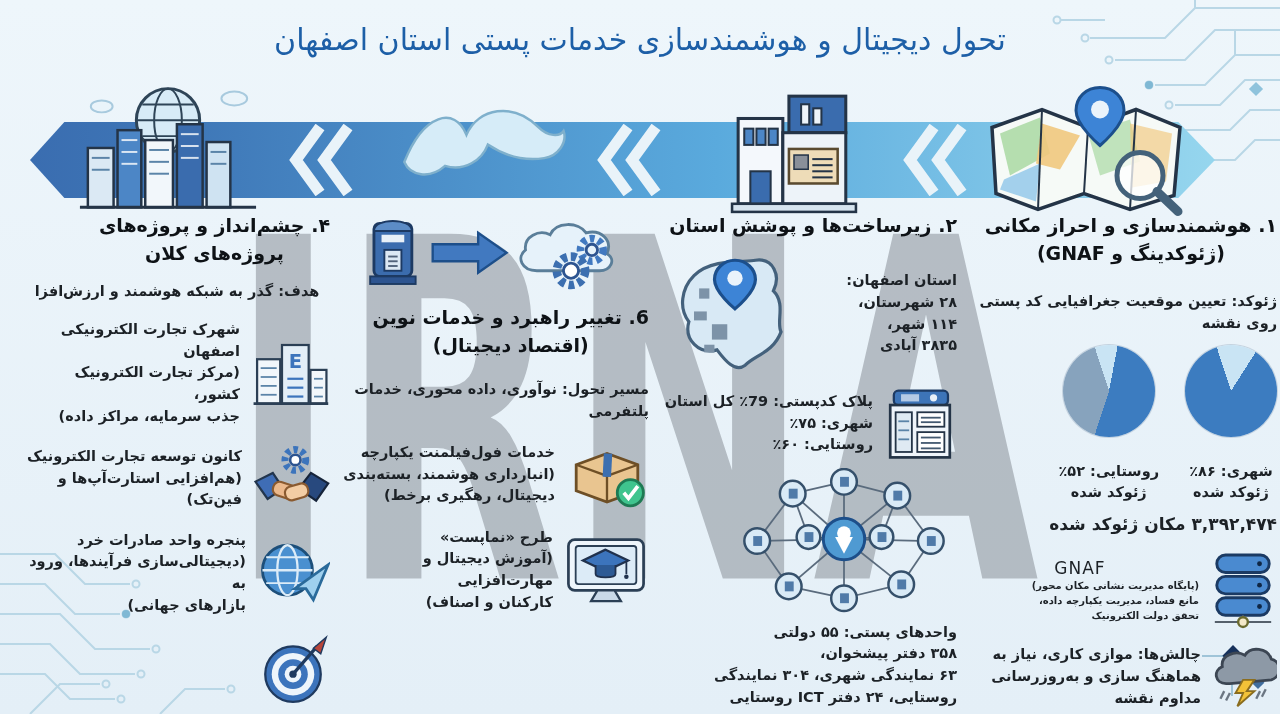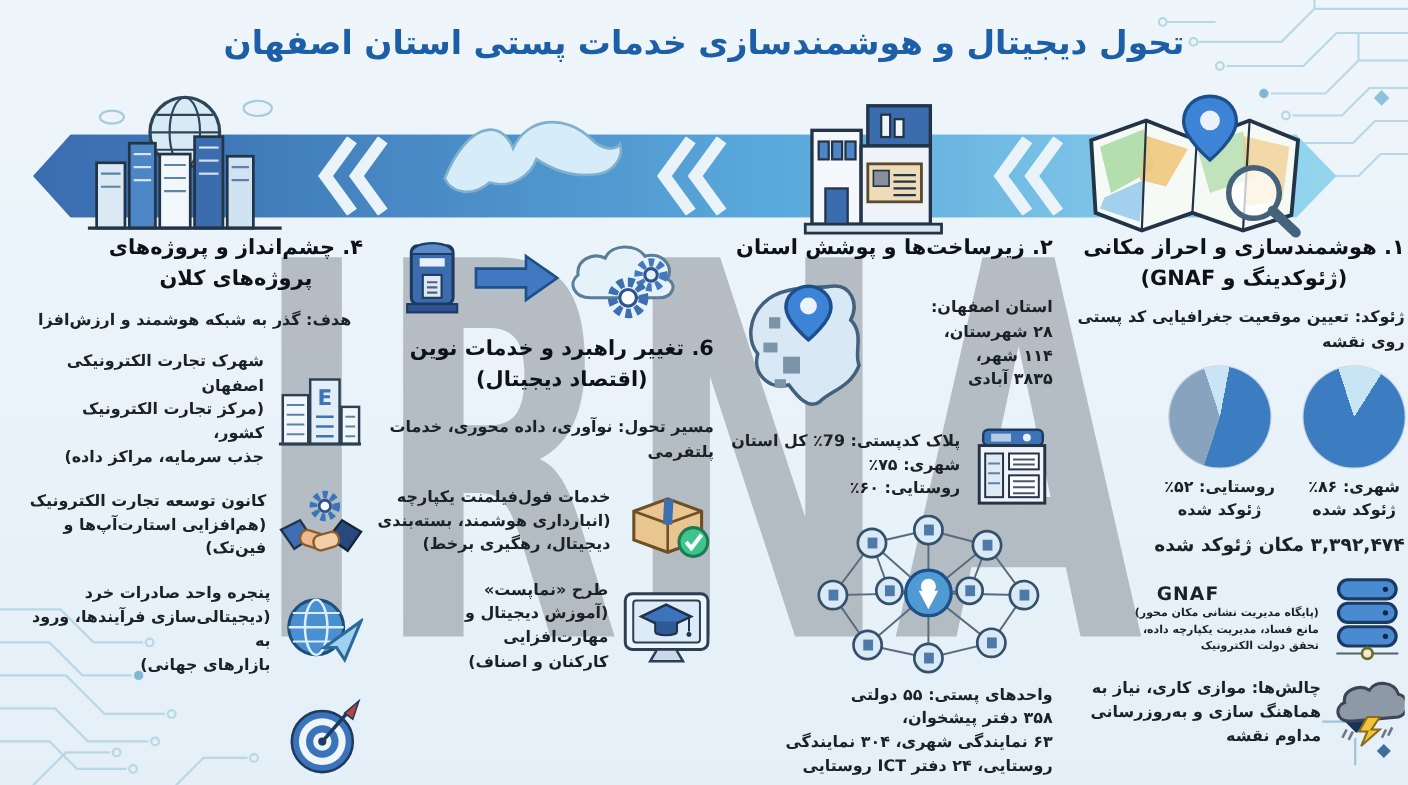--- a/index.html
+++ b/index.html
@@ -5,43 +5,43 @@
   html,body{margin:0;padding:0}
   body{width:1280px;height:714px;overflow:hidden;background:#ebf3f9;
        font-family:"DejaVu Sans",sans-serif;color:#1c2126;position:relative}
   .stage{position:absolute;top:0;left:0;width:1280px;height:714px;background:linear-gradient(180deg,#eef6fb,#e4eff7)}
   .circuit{position:absolute;z-index:0}
   .watermark{position:absolute;left:185px;top:235px;width:900px;height:360px;z-index:1;
              display:flex;align-items:center;justify-content:center;direction:ltr;pointer-events:none}
   .watermark span{font-size:292px;font-weight:800;letter-spacing:2px;color:#8f969e;opacity:.58;
                   transform:scaleY(1.62);line-height:1}
   .title{position:absolute;top:22px;left:0;right:0;z-index:3;text-align:center;margin:0;
-         font-size:30px;font-weight:700;color:#1d5fa7}
+         font-size:30px;font-weight:400;color:#1d5fa7}
   .band{position:absolute;left:30px;top:122px;width:1185px;height:76px;z-index:2;
         background:linear-gradient(to left,#96d6ee,#5aaadd 42%,#3f78b8 86%,#3a6db0);
         clip-path:polygon(2.9% 0%,96.9% 0%,100% 50%,96.9% 100%,2.9% 100%,0% 50%)}
   .chev{position:absolute;top:124px;z-index:2}
   .bicon{position:absolute;z-index:3}
   .col{position:absolute;top:212px;z-index:3;display:flex;flex-direction:column;align-items:flex-start}
   .col1{left:961px;width:316px}
   .col2{left:651px;width:306px}
   .col3{left:335px;width:314px}
   .col4{left:24px;width:306px}
   .h{font-size:19px;font-weight:800;color:#0e1216;text-align:center;line-height:1.45}
   .t{font-size:14.5px;font-weight:700;line-height:1.5;color:#1c2126}
   .ar{text-align:right}
   .c{text-align:center}
   .pl{white-space:pre-line}
   .row{display:flex;align-items:center;gap:10px;width:100%}
   .row .t{flex:1}
   .pies{display:flex;gap:26px;margin-top:10px;align-items:flex-start}
-  .pieblk{display:flex;flex-direction:column;align-items:center;gap:8px}
+  .pieblk{display:flex;flex-direction:column;align-items:center;gap:24px}
   .pie{width:92px;height:92px;border-radius:50%;box-shadow:0 0 0 1px rgba(90,120,150,.25)}
   .total{font-size:17px;font-weight:700;margin-top:10px;text-align:center}
-  .gnafT{font-size:17px;font-weight:700;text-align:center;letter-spacing:1px}
+  .gnafT{font-size:17px;font-weight:400;text-align:center;letter-spacing:1px}
 </style>
 </head>
 <body>
 
 <div class="stage">
 
   <svg class="circuit" style="right:0;top:0" width="235" height="180" viewBox="0 0 235 180">
     <g fill="none" stroke="#b9d7e6" stroke-width="2">
       <polyline points="235,8 150,8 120,38 45,38"></polyline>
         <circle cx="40" cy="38" r="3.5"></circle>
@@ -195,21 +195,21 @@
       <path d="M120,4 C134,4 144,14 144,27 C144,42 120,62 120,62 C120,62 96,42 96,27 C96,14 106,4 120,4 Z" fill="#3d84d6" stroke="#1c4f8c" stroke-width="3"></path>
       <circle cx="120" cy="26" r="9" fill="#eaf3fb"></circle>
       <circle cx="160" cy="92" r="23" fill="rgba(255,255,255,.75)" stroke="#44627a" stroke-width="5"></circle>
       <line x1="177" y1="108" x2="198" y2="128" stroke="#44627a" stroke-width="9" stroke-linecap="round"></line>
     </svg>
   </div>
 
   <section class="col col1">
     <div class="h pl">۱. هوشمندسازی و احراز مکانی
 (ژئوکدینگ و GNAF)</div>
-    <div class="t pl ar" style="margin-top:12px;width:100%">ژئوکد: تعیین موقعیت جغرافیایی کد پستی
+    <div class="t pl ar" style="margin-top:24px;width:100%">ژئوکد: تعیین موقعیت جغرافیایی کد پستی
 روی نقشه</div>
 
     <div class="pies">
       <div class="pieblk">
         <div class="pie" style="background: conic-gradient(from -18deg, rgb(201, 228, 244) 0deg, rgb(201, 228, 244) 50.4deg, rgb(60, 124, 192) 50.4deg, rgb(60, 124, 192) 360deg);"></div>
         <div class="t pl c">شهری: ۸۶٪
 ژئوکد شده</div>
       </div>
       <div class="pieblk">
         <div class="pie" style="background: conic-gradient(from -18deg, rgb(201, 228, 244) 0deg, rgb(201, 228, 244) 28.8deg, rgb(60, 124, 192) 28.8deg, rgb(60, 124, 192) 216deg, rgb(135, 163, 189) 216deg, rgb(135, 163, 189) 360deg);"></div>

